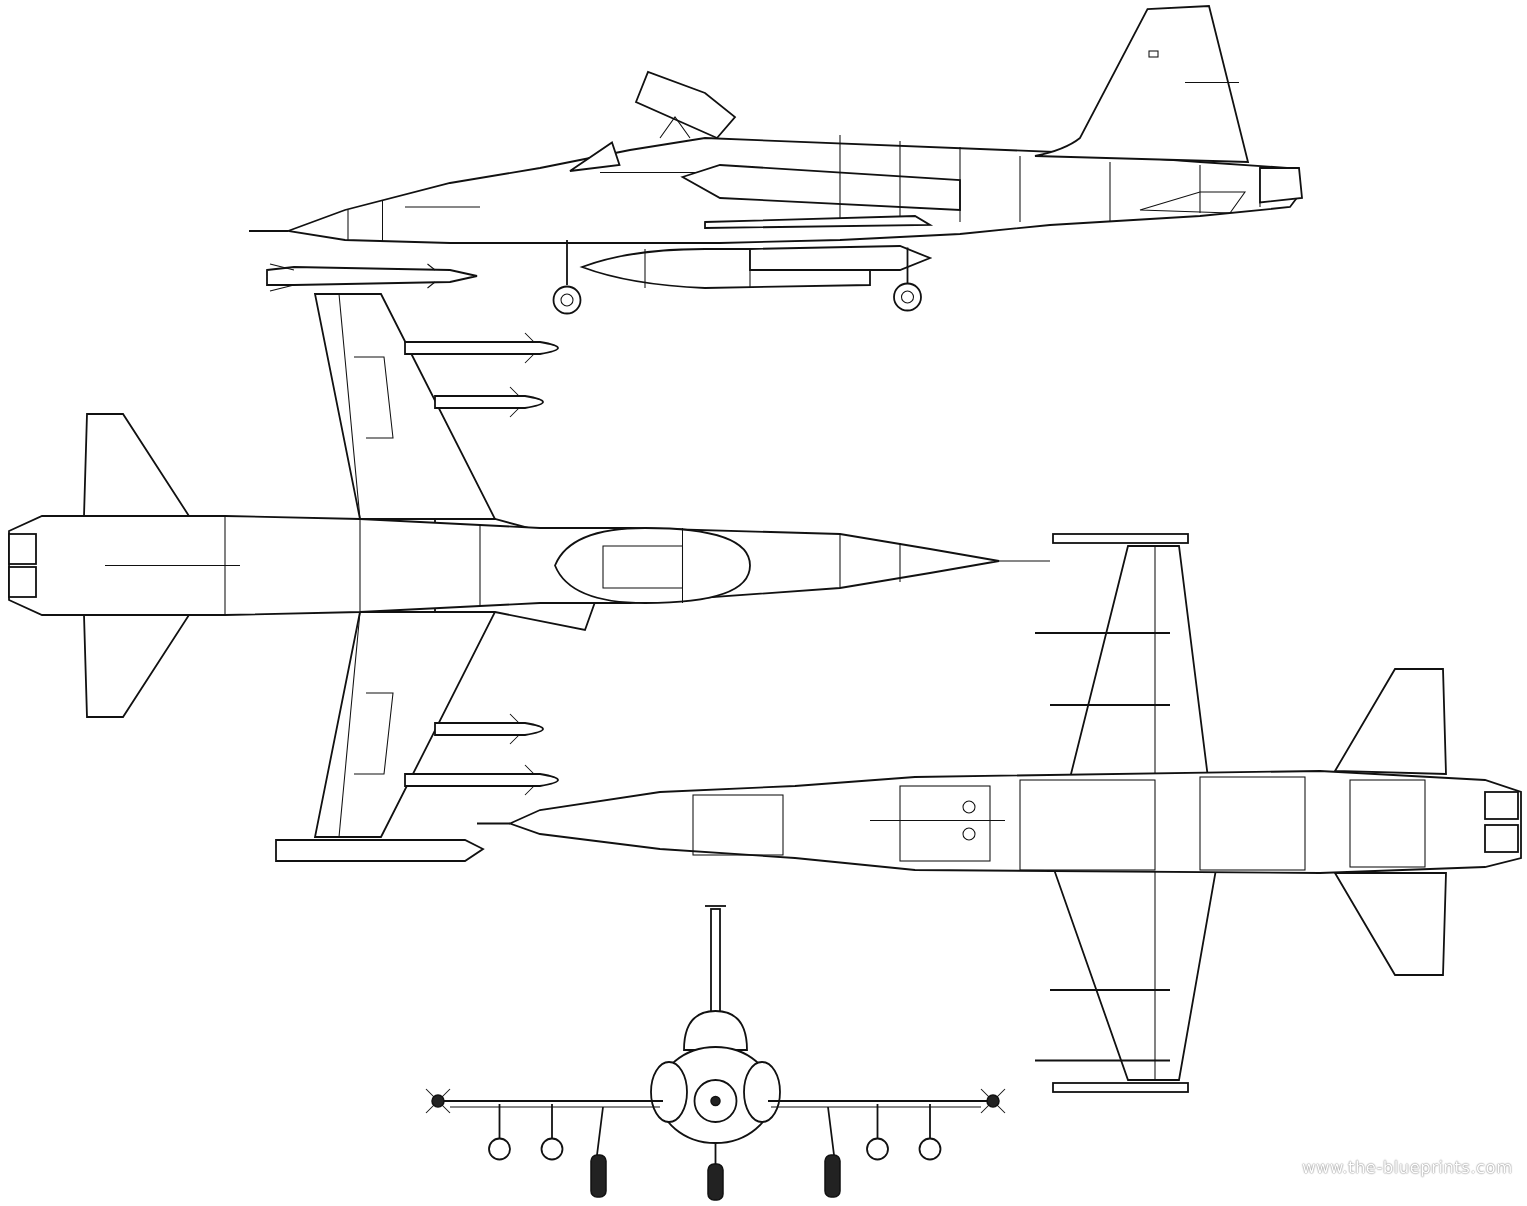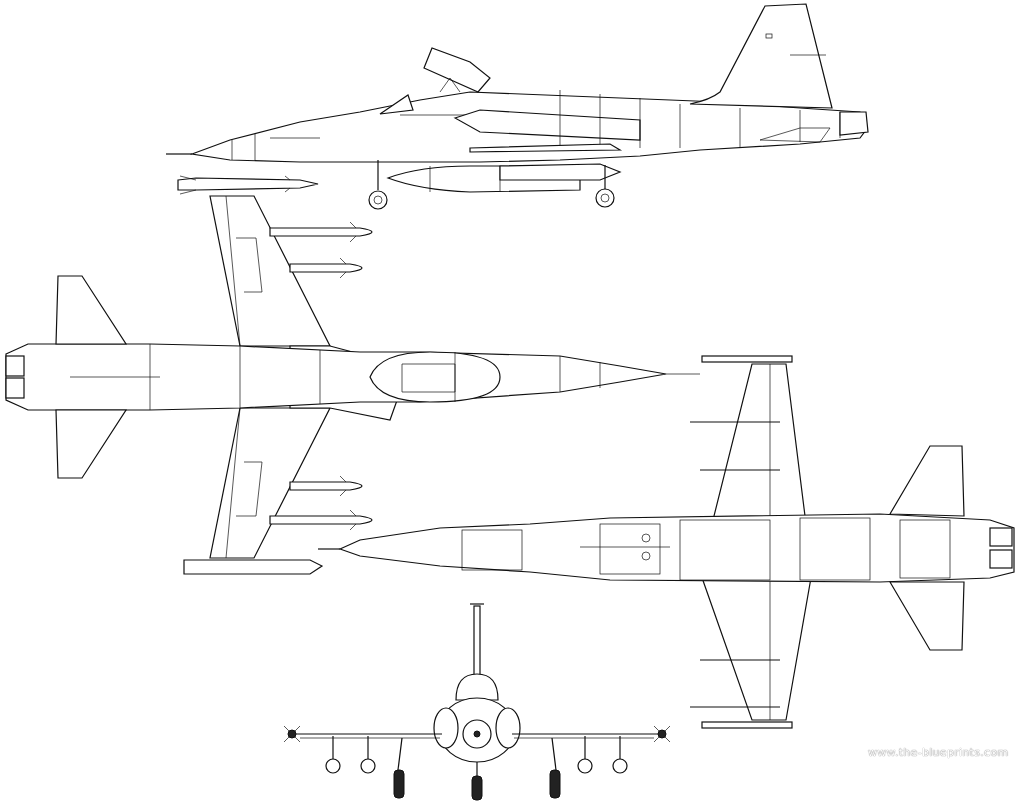--- a/index.html
+++ b/index.html
@@ -2,21 +2,21 @@
 <html><head>
 <meta charset="utf-8">
 <style>
   html,body{margin:0;padding:0;background:#fff;}
   #canvas{position:relative;width:1018px;height:804px;background:#ffffff;overflow:hidden;}
   svg{position:absolute;left:0;top:0;}
   .ln{fill:none;stroke:#111;stroke-width:1.2;stroke-linejoin:round;}
   .th{fill:none;stroke:#111;stroke-width:0.7;}
   .fl{fill:#fff;stroke:#111;stroke-width:1.2;}
   .dk{fill:#222;stroke:#111;stroke-width:1;}
-  #watermark{position:absolute;left:868px;top:746px;font-family:"DejaVu Sans",sans-serif;font-size:11px;color:#fff;
+  #watermark{position:absolute;left:868px;top:772px;font-family:"DejaVu Sans",sans-serif;font-size:11px;color:#fff;
     text-shadow:0 0 1px #888,0 0 1px #888;letter-spacing:0.3px;}
 </style>
 </head>
 <body>
 
 <div id="canvas">
 <svg width="1018" height="804" viewBox="0 0 1018 804" xmlns="http://www.w3.org/2000/svg">
 
   <g>
 

